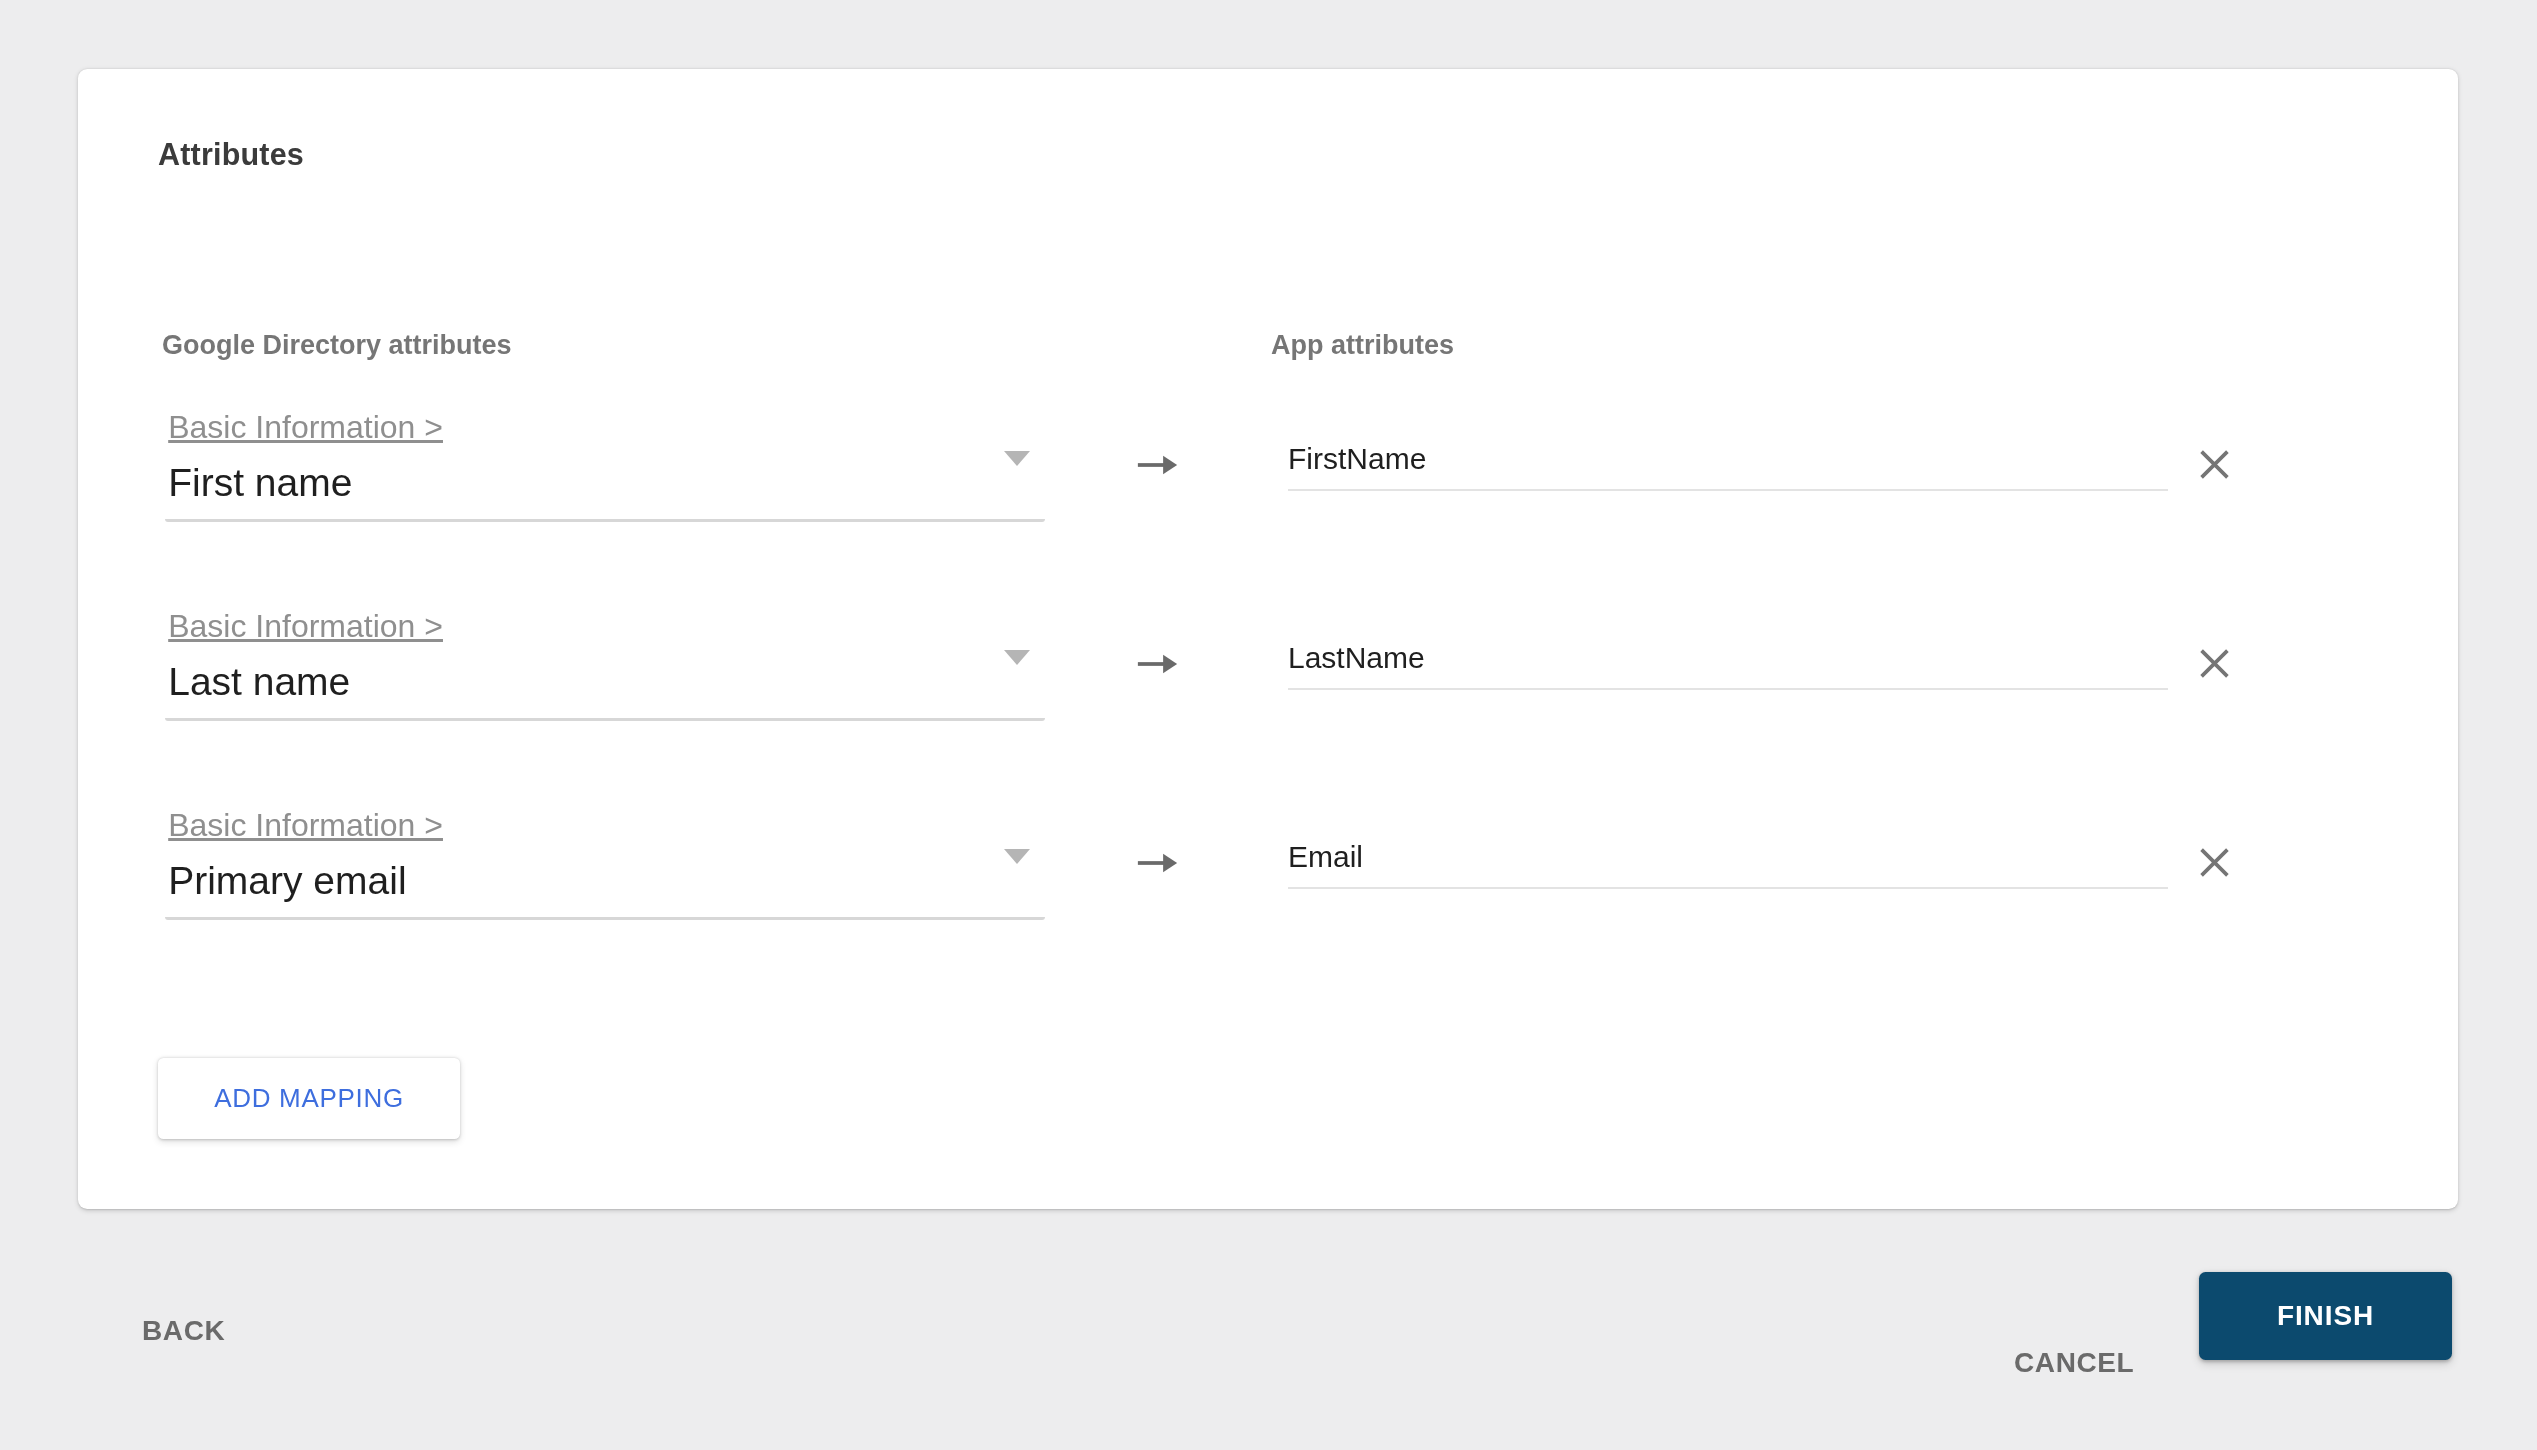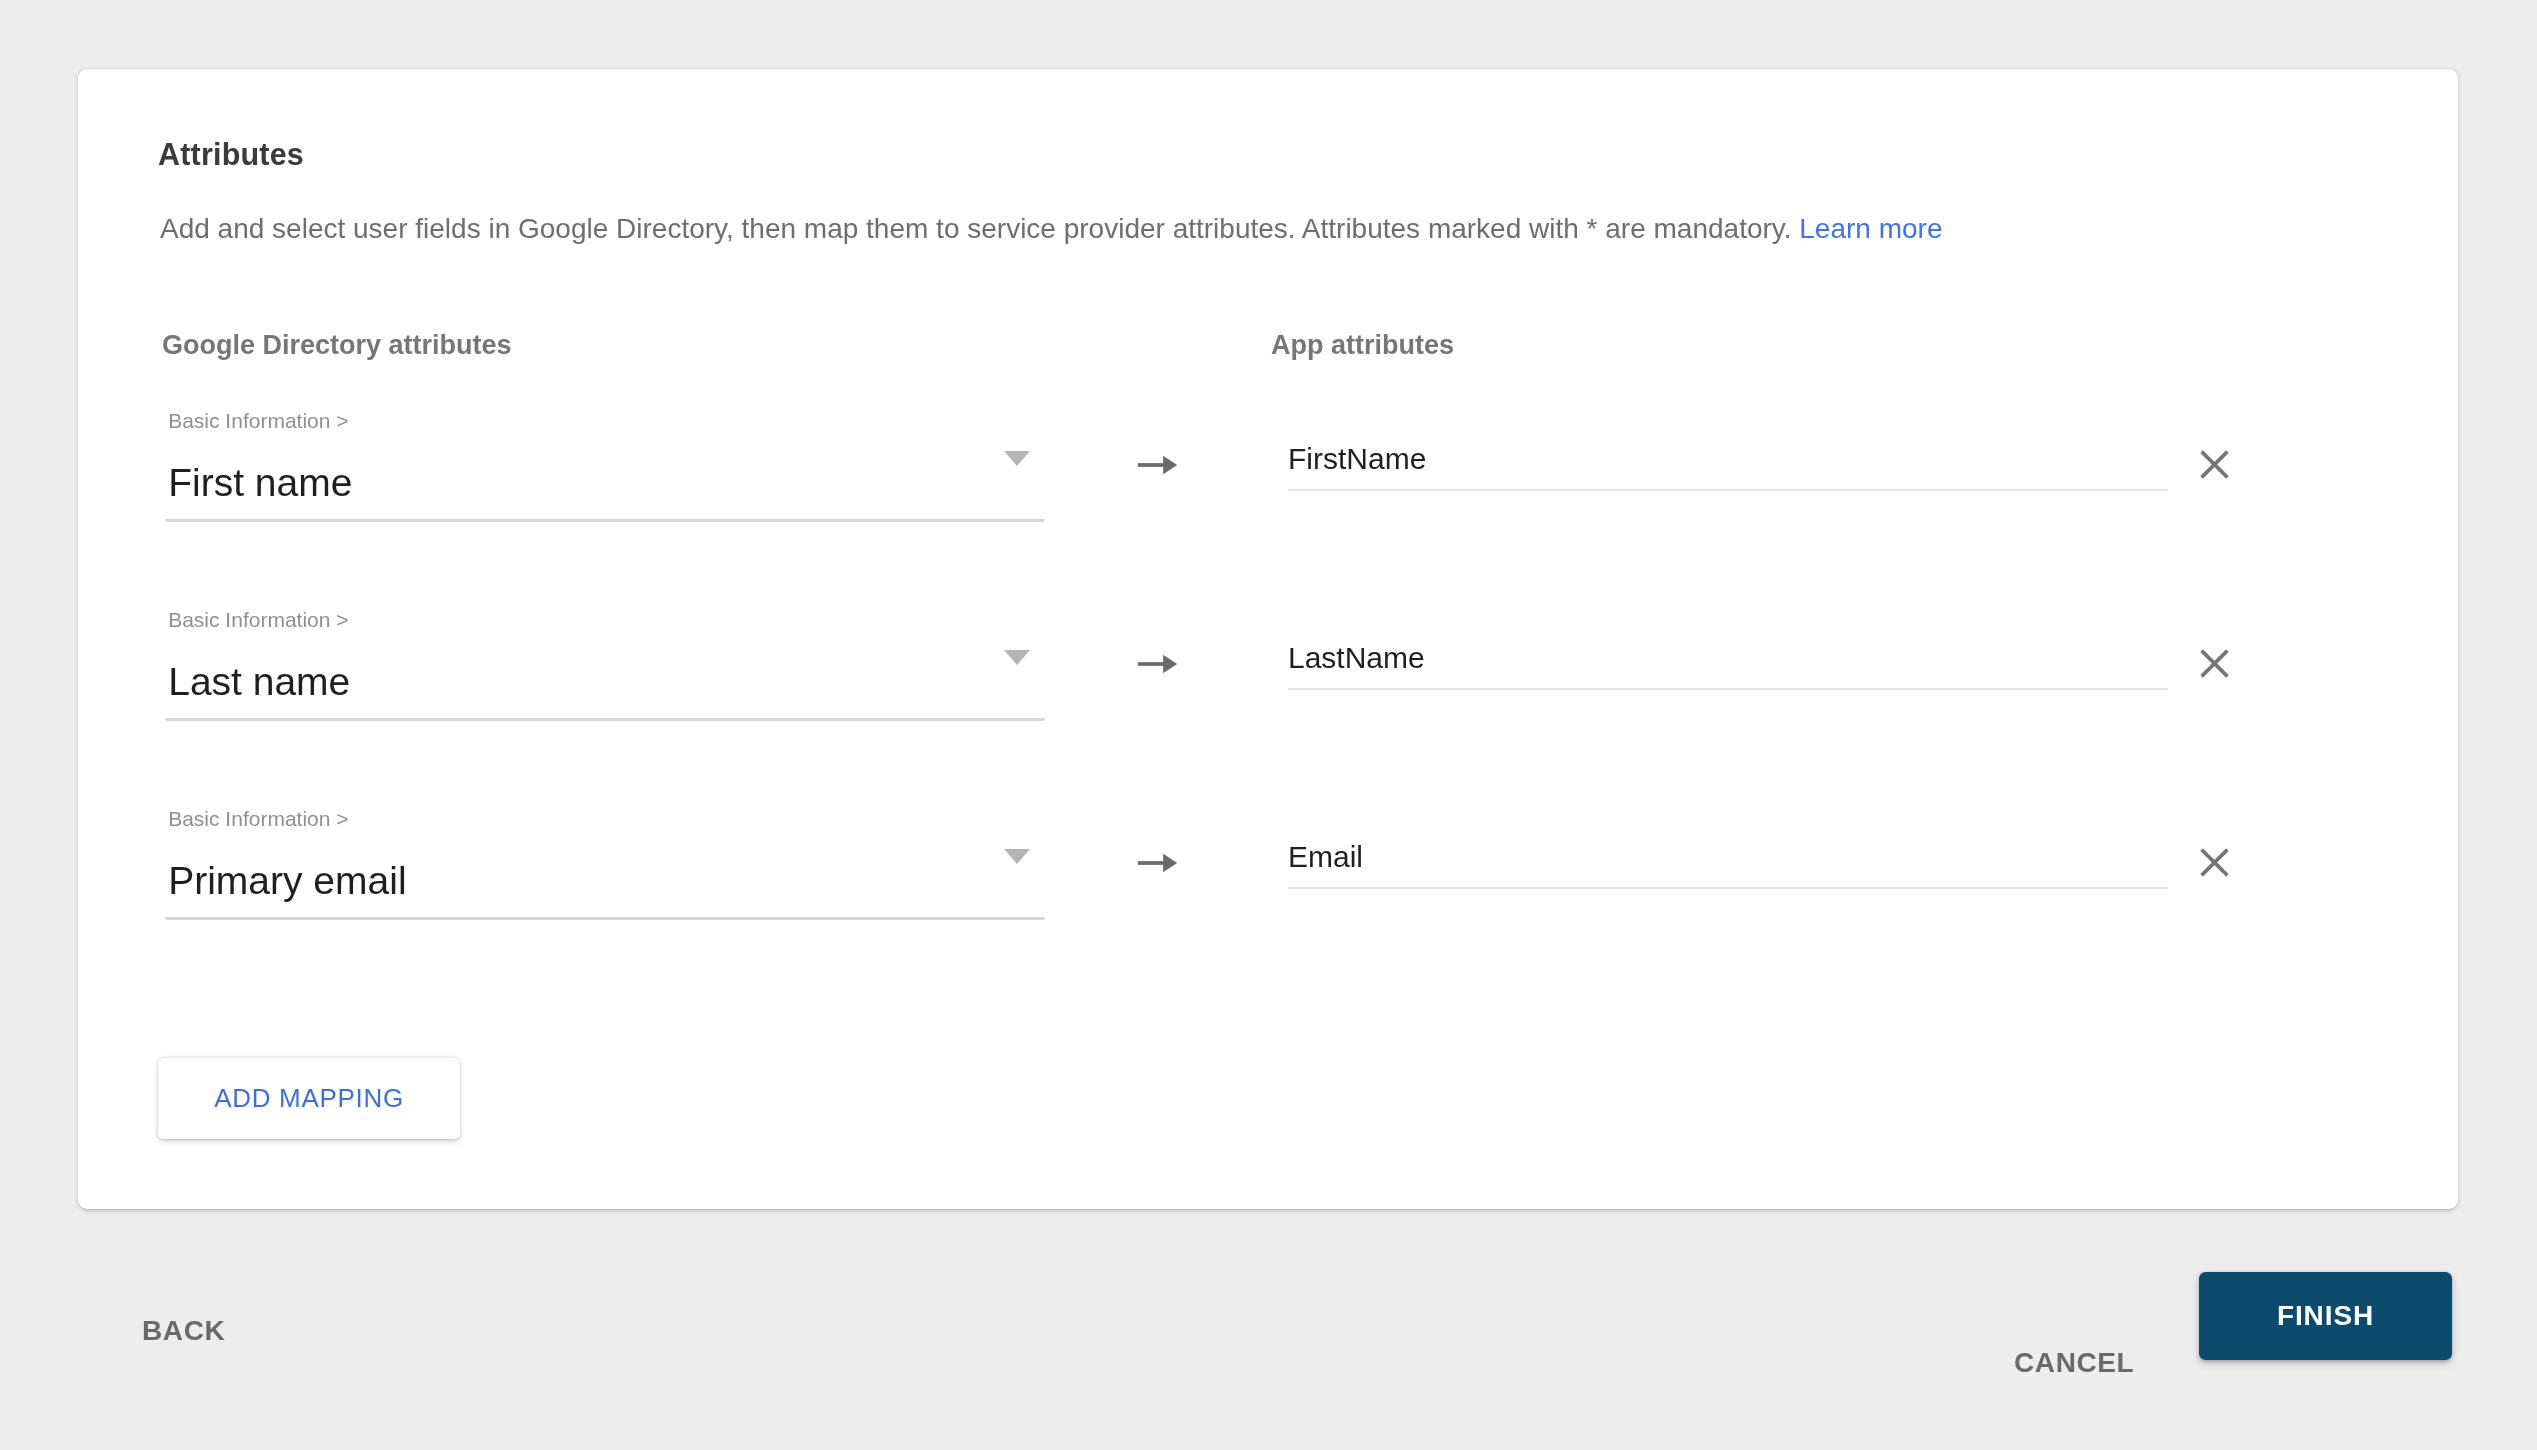--- a/index.html
+++ b/index.html
@@ -50,21 +50,21 @@
   .row-2 { top: 528px; }
   .row-3 { top: 727px; }
 
   .gd-select {
     position: absolute; left: 0; top: 0;
     width: 888px; height: 148px;
     cursor: pointer;
   }
   .gd-category {
     position: absolute; left: 10.2px; top: 11px;
-    font-size: 21px; color: #8f8f8f;
+    font-size: 32px; color: #8f8f8f; text-decoration: underline;
   }
   .gd-value {
     position: absolute; left: 10.2px; top: 63px;
     font-size: 39px; color: #1f1f1f;
   }
   .gd-underline {
     position: absolute; left: 6.5px; top: 121px;
     width: 880px; height: 2.8px;
     background: #d7d7d7; border-radius: 0 0 3.7px 3.7px;
   }
@@ -136,24 +136,20 @@
     color: #ffffff; cursor: pointer;
   }
 </style>
 </head>
 <body>
 
 <div class="card">
 
   <div class="card-title">Attributes</div>
 
-  <div class="card-desc">
-    <span>Add and select user fields in Google Directory, then map them to service provider attributes. Attributes marked with * are mandatory.</span>
-    <a class="learn-more">Learn more</a>
-  </div>
 
   <div class="col-header left">Google Directory attributes</div>
   <div class="col-header right">App attributes</div>
 
   <div class="map-row row-1">
     <div class="gd-select">
       <div class="gd-category">Basic Information &gt;</div>
       <div class="gd-value">First name</div>
       <div class="caret"></div>
       <div class="gd-underline"></div>

